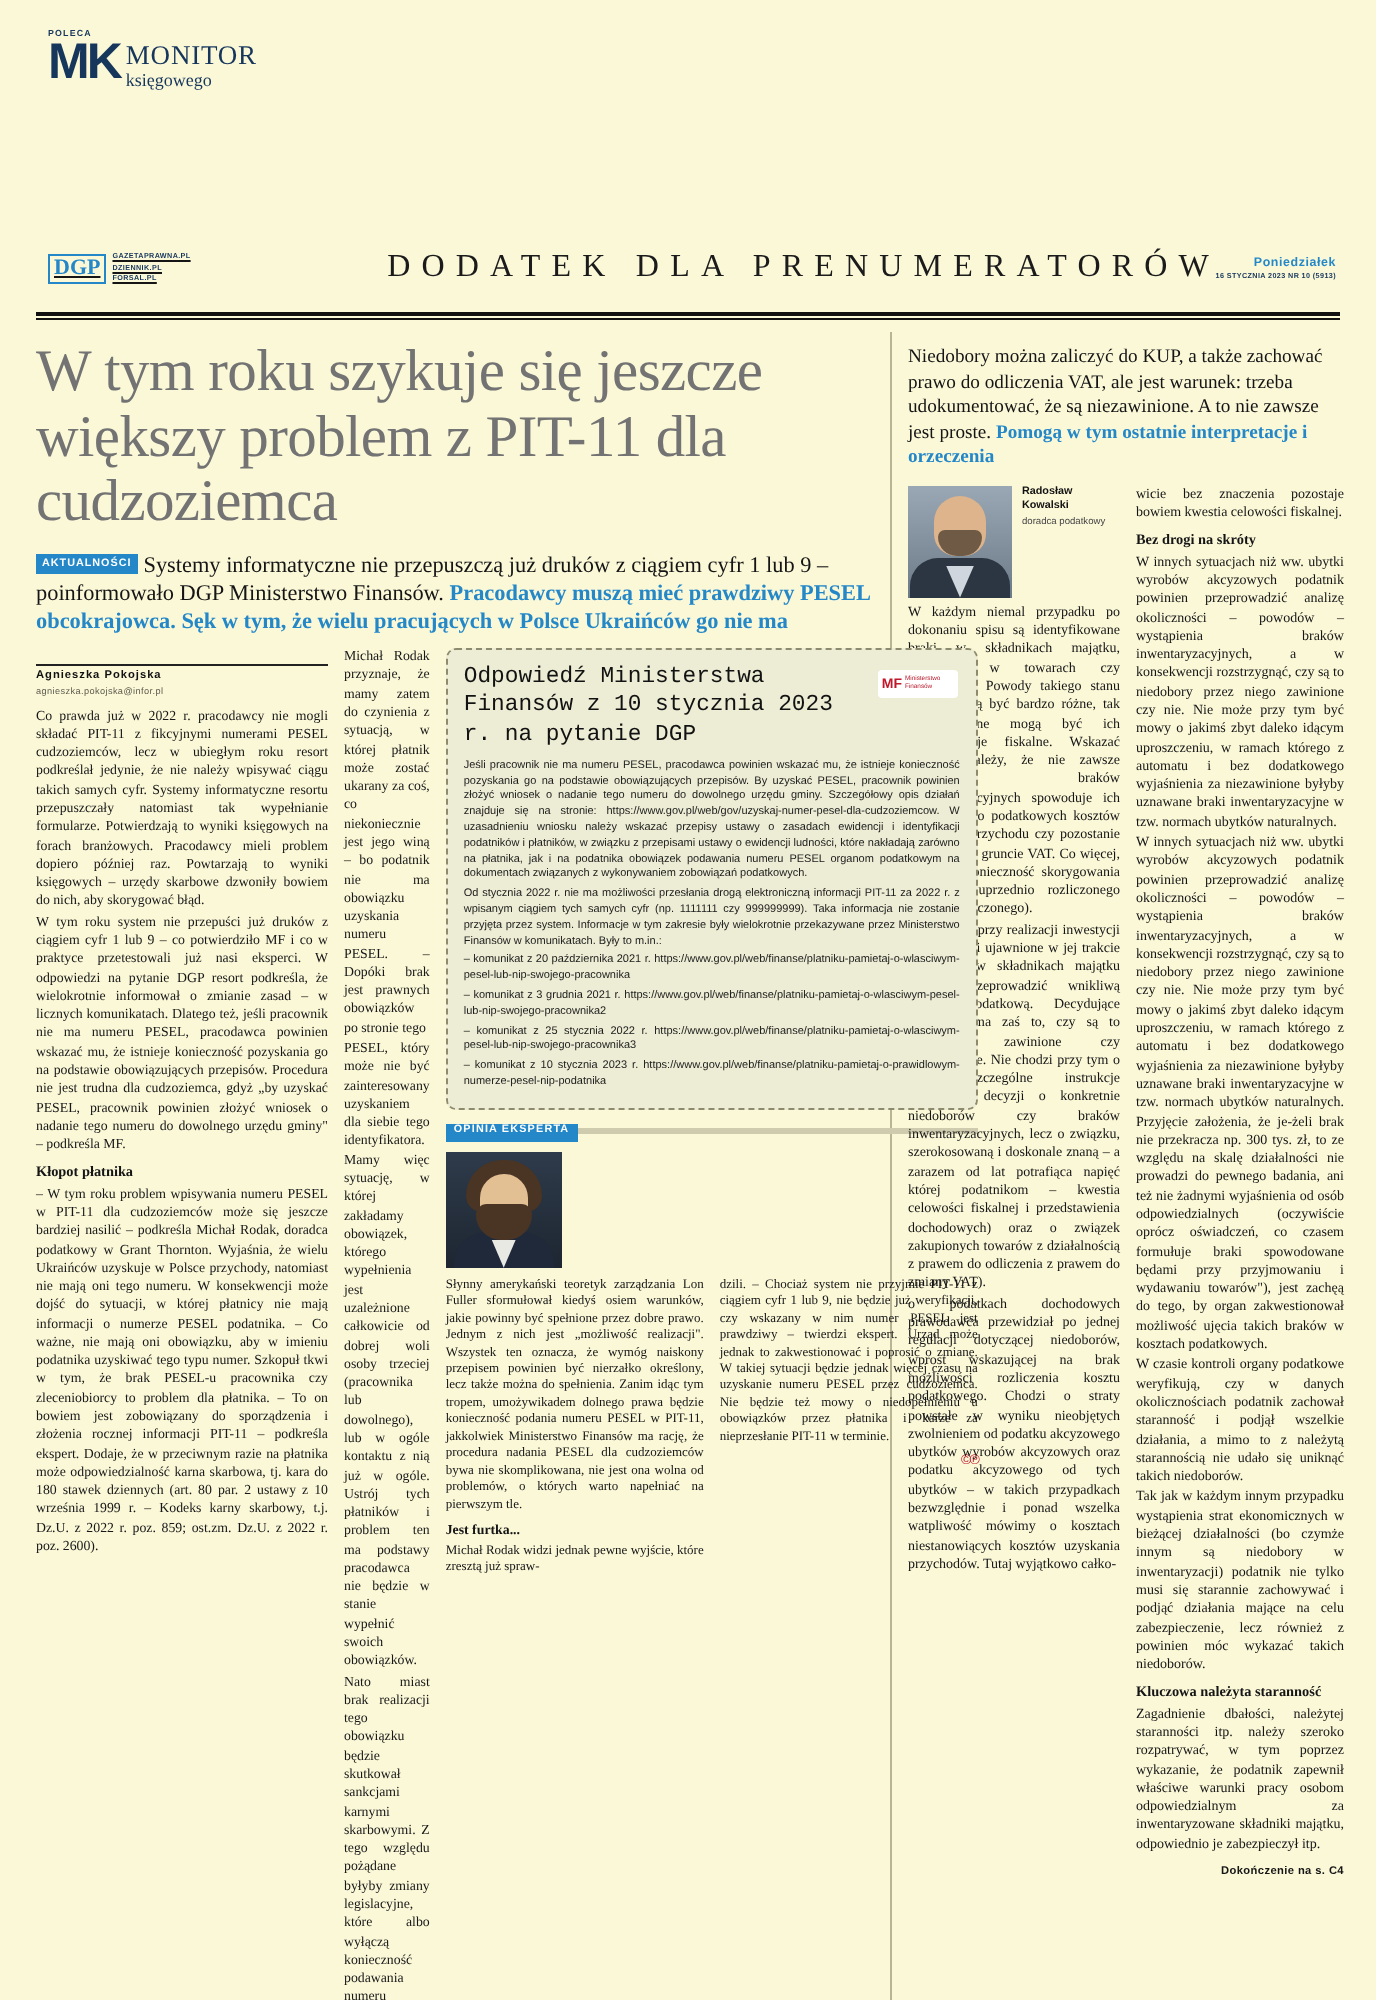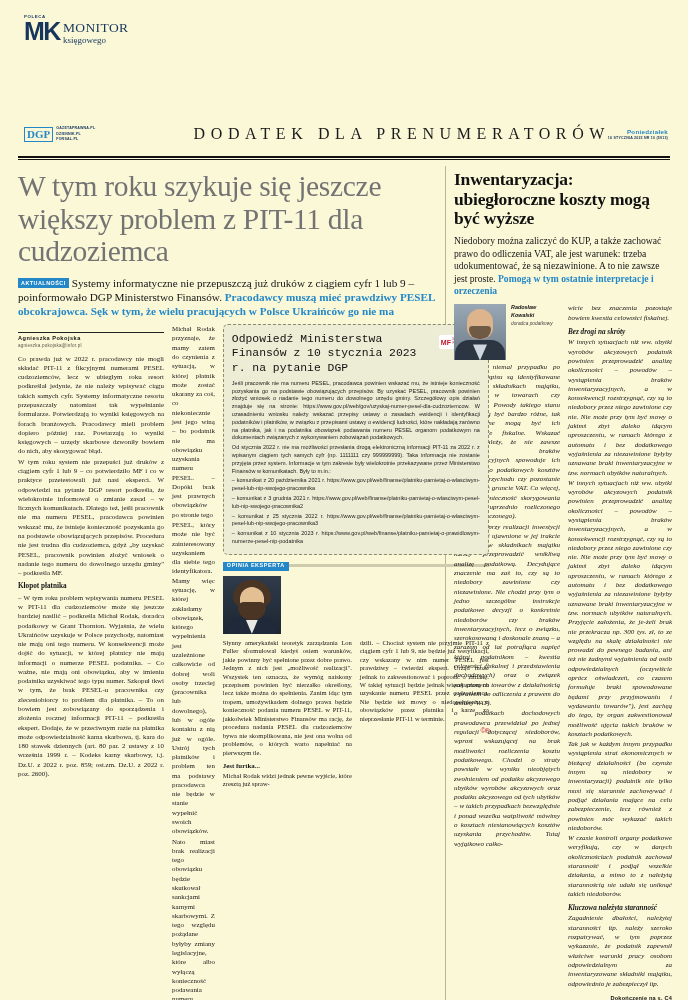--- a/index.html
+++ b/index.html
@@ -34,21 +34,21 @@
     line-height:.86; letter-spacing:-1px; margin:0;
     text-shadow:0 2px 1px rgba(0,0,0,.20);
   }
   .t1 { font-size:68px; }
   .t2 { font-size:68px; margin-top:2px; }
   .sub-dodatek {
     position:absolute; right:60px; top:125px;
     font-family:"Liberation Serif", serif; font-size:16px; font-weight:normal;
     letter-spacing:5.6px; color:#1b1b1b;
   }
-  .dgp-logo { position:absolute; left:6px; top:126px; display:flex; align-items:center; }
+  .dgp-logo { position:absolute; left:6px; top:126px; display:flex; align-items:center;text-decoration:underline; }
   .dgp-mark { font-family:"Liberation Serif", serif; font-size:11px; color:#2488c8;
     border:1.2px solid #2488c8; padding:1px 2px; line-height:1; font-weight:bold; }
   .dgp-urls { margin-left:3px; font-family:"Liberation Sans", sans-serif; font-size:3.6px;
     font-weight:bold; color:#16365c; line-height:1.55; letter-spacing:.2px; }
   .date-block { position:absolute; right:2px; top:128px; text-align:right; }
   .date-day { font-family:"Liberation Sans", sans-serif; font-size:6.2px; font-weight:bold;
     color:#2488c8; letter-spacing:.3px; }
   .date-full { font-family:"Liberation Sans", sans-serif; font-size:3.6px; font-weight:bold;
     color:#16365c; letter-spacing:.2px; margin-top:1px; }
   .rule-thick { border-top:2px solid #111; margin-top:4px; }
@@ -157,21 +157,21 @@
     background:#6f5a46; border-radius:4px 4px 11px 11px; }
   .rz-photo .torso { position:absolute; left:1px; bottom:0; width:50px; height:20px;
     background:#2b3642; border-radius:14px 14px 0 0; }
   .rz-photo .shirt2 { position:absolute; left:19px; bottom:0; width:14px; height:16px;
     background:#cfd6dd; clip-path:polygon(0 0,100% 0,50% 100%); }
   .rz-name { font-family:"Liberation Sans", sans-serif; font-size:5.4px; font-weight:bold;
     color:#111; }
   .rz-role { font-family:"Liberation Sans", sans-serif; font-size:4.8px; color:#444;
     margin-top:2px; }
   .rz-col { width:106px; font-family:"Liberation Serif", serif; font-size:7px;
-    line-height:1.33; text-align:justify;font-style:italic; }
+    line-height:1.33; text-align:justify; }
   .rz-col + .rz-col { margin-left:8px; }
   .rz-col p { margin:0; }
   .rz-col p + p { margin-top:1px; }
   .rz-cols { display:flex; }
   .cont-note { font-family:"Liberation Sans", sans-serif; font-size:5.6px; font-weight:bold;
     text-align:right; margin-top:6px; letter-spacing:.2px; }
 </style>
 </head>
 <body>
 
@@ -290,21 +290,20 @@
               <div class="endmark">©℗</div>
             </div>
           </div>
 
         </div>
       </div>
     </div>
 
     <div class="right-zone">
 
-      <h1 class="head-right">Inwentaryzacja: ubiegłoroczne koszty mogą być wyższe</h1>
 
       <div class="lede-right">
         <span>Niedobory można zaliczyć do KUP, a także zachować prawo do odliczenia VAT, ale jest warunek: trzeba udokumentować, że są niezawinione. A to nie zawsze jest proste.</span>
         <span class="hl">Pomogą w tym ostatnie interpretacje i orzeczenia</span>
       </div>
 
       <div class="rz-cols" style="margin-top:7px;">
 
         <div class="rz-col">
           <div class="rz-expert">
@@ -321,22 +320,22 @@
           <p>W każdym niemal przypadku po dokonaniu spisu są identyfikowane braki w składnikach majątku, zwłaszcza w towarach czy materiałach. Powody takiego stanu rzeczy mogą być bardzo różne, tak samo różne mogą być ich konsekwencje fiskalne. Wskazać bowiem należy, że nie zawsze wystąpienie braków inwentaryzacyjnych spowoduje ich zaliczenie do podatkowych kosztów uzyskania przychodu czy pozostanie neutralne na gruncie VAT. Co więcej, decyduje konieczność skorygowania odliczenia uprzednio rozliczonego podatku naliczonego).</p>
           <p>Oczywiście przy realizacji inwestycji i weryfikacji ujawnione w jej trakcie niedobory w składnikach majątku należy przeprowadzić wnikliwą analizę podatkową. Decydujące znaczenie ma zaś to, czy są to niedobory zawinione czy niezawinione. Nie chodzi przy tym o jedno szczególne instrukcje podatkowe decyzji o konkretnie niedoborów czy braków inwentaryzacyjnych, lecz o związku, szerokosowaną i doskonale znaną – a zarazem od lat potrafiąca napięć której podatnikom – kwestia celowości fiskalnej i przedstawienia dochodowych) oraz o związek zakupionych towarów z działalnością z prawem do odliczenia z prawem do zmiany VAT).</p>
           <p>o podatkach dochodowych prawodawca przewidział po jednej regulacji dotyczącej niedoborów, wprost wskazującej na brak możliwości rozliczenia kosztu podatkowego. Chodzi o straty powstałe w wyniku nieobjętych zwolnieniem od podatku akcyzowego ubytków wyrobów akcyzowych oraz podatku akcyzowego od tych ubytków – w takich przypadkach bezwzględnie i ponad wszelka watpliwość mówimy o kosztach niestanowiących kosztów uzyskania przychodów. Tutaj wyjątkowo całko-</p>
         </div>
 
         <div class="rz-col">
           <p>wicie bez znaczenia pozostaje bowiem kwestia celowości fiskalnej.</p>
           <div class="subhead">Bez drogi na skróty</div>
           <p>W innych sytuacjach niż ww. ubytki wyrobów akcyzowych podatnik powinien przeprowadzić analizę okoliczności – powodów – wystąpienia braków inwentaryzacyjnych, a w konsekwencji rozstrzygnąć, czy są to niedobory przez niego zawinione czy nie. Nie może przy tym być mowy o jakimś zbyt daleko idącym uproszczeniu, w ramach którego z automatu i bez dodatkowego wyjaśnienia za niezawinione byłyby uznawane braki inwentaryzacyjne w tzw. normach ubytków naturalnych.</p>
           <p>W innych sytuacjach niż ww. ubytki wyrobów akcyzowych podatnik powinien przeprowadzić analizę okoliczności – powodów – wystąpienia braków inwentaryzacyjnych, a w konsekwencji rozstrzygnąć, czy są to niedobory przez niego zawinione czy nie. Nie może przy tym być mowy o jakimś zbyt daleko idącym uproszczeniu, w ramach którego z automatu i bez dodatkowego wyjaśnienia za niezawinione byłyby uznawane braki inwentaryzacyjne w tzw. normach ubytków naturalnych. Przyjęcie założenia, że je-żeli brak nie przekracza np. 300 tys. zł, to ze względu na skalę działalności nie prowadzi do pewnego badania, ani też nie żadnymi wyjaśnienia od osób odpowiedzialnych (oczywiście oprócz oświadczeń, co czasem formułuje braki spowodowane będami przy przyjmowaniu i wydawaniu towarów"), jest zachęą do tego, by organ zakwestionował możliwość ujęcia takich braków w kosztach podatkowych.</p>
+          <p>W czasie kontroli organy podatkowe weryfikują, czy w danych okolicznościach podatnik zachował staranność i podjął wszelkie działania, a mimo to z należytą starannością nie udało się uniknąć takich niedoborów.</p>
           <p>Tak jak w każdym innym przypadku wystąpienia strat ekonomicznych w bieżącej działalności (bo czymże innym są niedobory w inwentaryzacji) podatnik nie tylko musi się starannie zachowywać i podjąć działania mające na celu zabezpieczenie, lecz również z powinien móc wykazać takich niedoborów.</p>
-          <p>W czasie kontroli organy podatkowe weryfikują, czy w danych okolicznościach podatnik zachował staranność i podjął wszelkie działania, a mimo to z należytą starannością nie udało się uniknąć takich niedoborów.</p>
           <div class="subhead">Kluczowa należyta staranność</div>
           <p>Zagadnienie dbałości, należytej staranności itp. należy szeroko rozpatrywać, w tym poprzez wykazanie, że podatnik zapewnił właściwe warunki pracy osobom odpowiedzialnym za inwentaryzowane składniki majątku, odpowiednio je zabezpieczył itp.</p>
         </div>
       </div>
 
       <div class="cont-note">Dokończenie na s. C4</div>
     </div>
   </div>
 
 </div>

